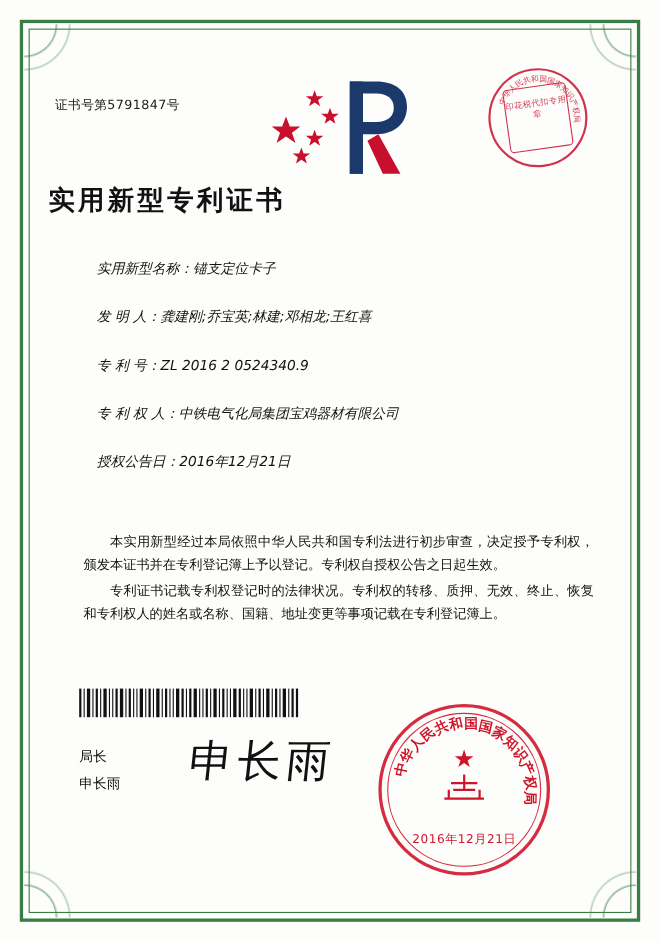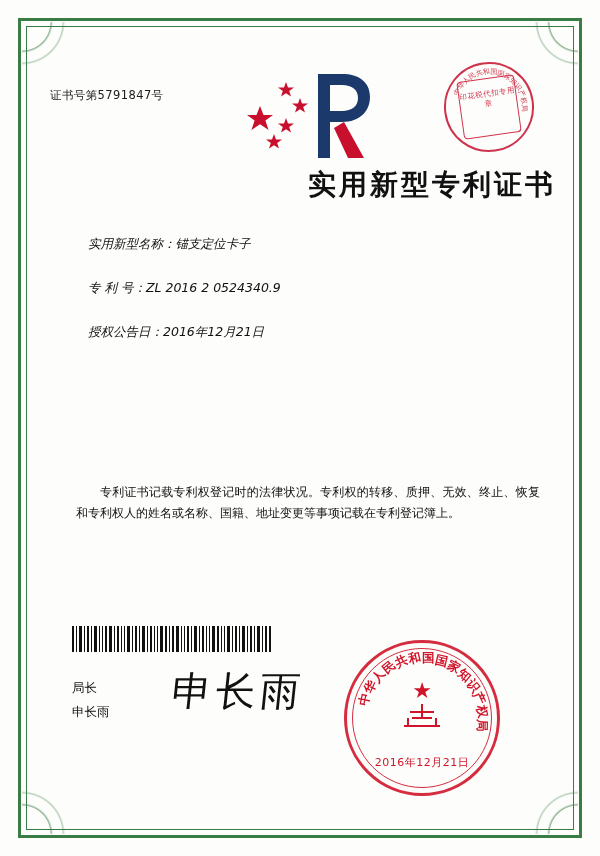--- a/index.html
+++ b/index.html
@@ -118,23 +118,23 @@
     transform-origin: 0 40px;
     white-space: nowrap;
   }
 
   
   .title {
     position: absolute;
     left: 0;
     right: 0;
     top: 122px;
-    text-align: right;
+    text-align: left;
     font-family: "DejaVu Serif", "Liberation Serif", serif;
-    font-size: 28px;
+    font-size: 24px;
     font-weight: bold;
     letter-spacing: 3px;
     color: #111;
   }
 
   
   .fields {
     position: absolute;
     left: 44px;
     right: 10px;
@@ -336,28 +336,35 @@
       <div class="inner">印花税代扣专用章</div>
     </div>
 
     <div class="title">实用新型专利证书</div>
 
     <div class="fields">
       <div class="field">
         <span class="lbl">实用新型名称：</span><span class="val">锚支定位卡子</span>
       </div>
       <div class="field">
+        <span class="lbl">发  明  人：</span><span class="val">龚建刚;乔宝英;林建;邓相龙;王红喜</span>
+      </div>
+      <div class="field">
         <span class="lbl">专  利  号：</span><span class="val">ZL 2016 2 0524340.9</span>
+      </div>
+      <div class="field">
+        <span class="lbl">专  利  权  人：</span><span class="val">中铁电气化局集团宝鸡器材有限公司</span>
       </div>
       <div class="field">
         <span class="lbl">授权公告日：</span><span class="val">2016年12月21日</span>
       </div>
     </div>
 
     <div class="paras">
+      <p>本实用新型经过本局依照中华人民共和国专利法进行初步审查，决定授予专利权，颁发本证书并在专利登记簿上予以登记。专利权自授权公告之日起生效。</p>
       <p>专利证书记载专利权登记时的法律状况。专利权的转移、质押、无效、终止、恢复和专利权人的姓名或名称、国籍、地址变更等事项记载在专利登记簿上。</p>
     </div>
 
     <div class="barcode">
       <i style="left:0px;width:2px"></i>
         <i style="left:4px;width:1px"></i>
         <i style="left:7px;width:3px"></i>
       <i style="left:12px;width:1px"></i>
         <i style="left:15px;width:2px"></i>
         <i style="left:19px;width:1px"></i>

